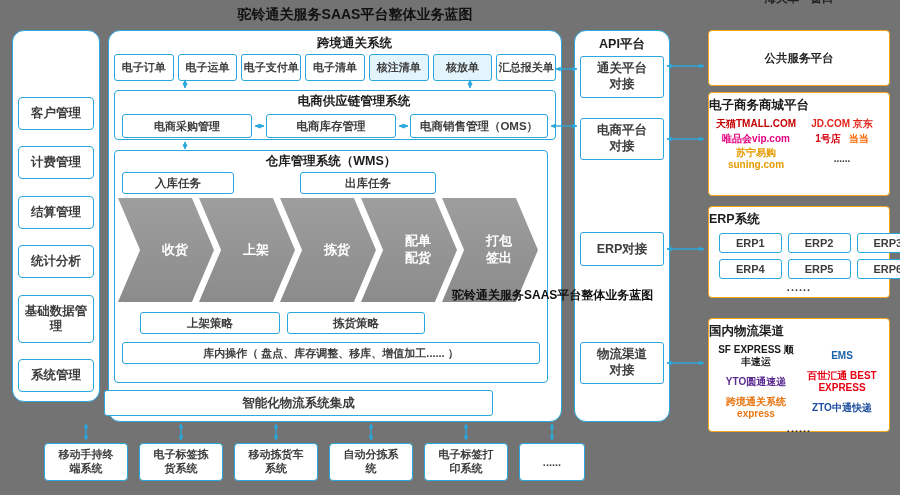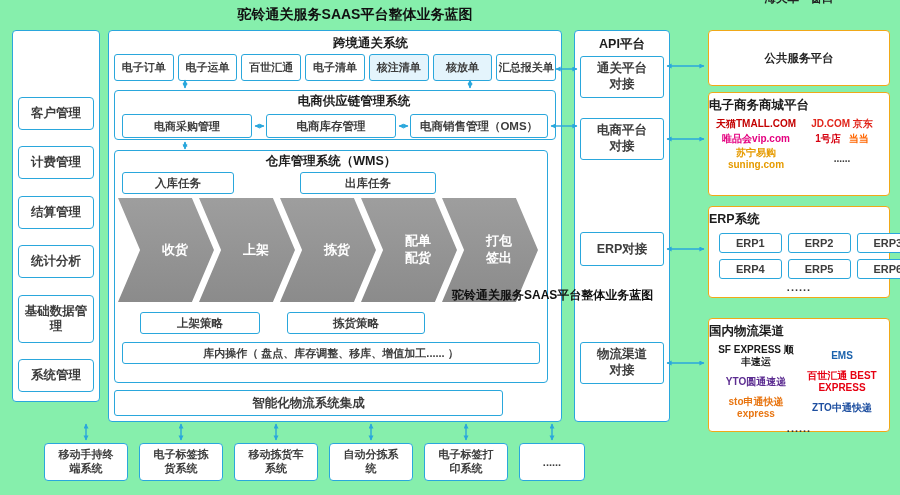--- a/index.html
+++ b/index.html
@@ -1,22 +1,22 @@
 <!DOCTYPE html>
 <html><head>
 <meta charset="utf-8">
 <style>
   html,body{margin:0;padding:0;background:#fff;}
-  .stage{position:relative;width:900px;height:495px;background:#86efac;overflow:hidden;
+  .stage{position:relative;width:900px;height:495px;background:#737373;overflow:hidden;
          font-family:"Liberation Sans","DejaVu Sans",sans-serif;color:#3d3d3d;}
   .title{position:absolute;left:0;top:6px;width:710px;text-align:center;
          font-size:14px;font-weight:700;color:#111;}
   .watermark{position:absolute;left:452px;top:287px;font-size:12px;font-weight:700;
          color:#111;white-space:nowrap;z-index:6;}
-  .cframe{position:absolute;border:1px solid #2AA7DC;border-radius:4px;background:#fff;box-sizing:border-box;}
+  .cframe{position:absolute;border:1px solid #2AA7DC;border-radius:12px;background:#fff;box-sizing:border-box;}
   .cbox{position:absolute;border:1px solid #2AA7DC;border-radius:3px;background:#fff;
         display:flex;align-items:center;justify-content:center;text-align:center;
         font-weight:700;color:#3d3d3d;box-sizing:border-box;}
   .sect-title{position:absolute;text-align:center;font-weight:700;font-size:12.5px;color:#1c1c1c;}
   
   .sidebar{left:12px;top:30px;width:88px;height:372px;display:flex;flex-direction:column;
            justify-content:space-between;padding:66px 5px 9px;box-sizing:border-box;}
   .side-item{border:1px solid #2AA7DC;border-radius:4px;font-size:12.5px;font-weight:700;
              display:flex;align-items:center;justify-content:center;text-align:center;
              padding:8px 3px;line-height:1.2;}
@@ -70,26 +70,26 @@
   <div class="cframe sidebar">
     <div class="side-item">客户管理</div>
     <div class="side-item">计费管理</div>
     <div class="side-item">结算管理</div>
     <div class="side-item">统计分析</div>
     <div class="side-item">基础数据管理</div>
     <div class="side-item">系统管理</div>
   </div>
 
   <div class="cframe" style="left:108px;top:30px;width:454px;height:392px;"></div>
-  <div class="sect-title" style="left:124px;top:35px;width:493px;">跨境通关系统</div>
+  <div class="sect-title" style="left:108px;top:35px;width:493px;">跨境通关系统</div>
 
   <div class="crow">
     <div class="ci">电子订单</div>
     <div class="ci">电子运单</div>
-    <div class="ci">百世汇通</div>
+    <div class="ci">电子支付单</div>
     <div class="ci">电子清单</div>
     <div class="ci tint">核注清单</div>
     <div class="ci tint">核放单</div>
     <div class="ci">汇总报关单</div>
   </div>
 
   <div class="cframe" style="left:114px;top:90px;width:442px;height:50px;border-radius:4px;"></div>
   <div class="sect-title" style="left:114px;top:93px;width:480px;">电商供应链管理系统</div>
   <div class="cbox" style="left:122px;top:114px;width:130px;height:24px;font-size:11px;">电商采购管理</div>
   <div class="cbox" style="left:266px;top:114px;width:130px;height:24px;font-size:11.5px;">电商库存管理</div>
@@ -109,25 +109,25 @@
   <div class="chev" style="left:280px;">
       <span>拣货</span>
     </div>
   <div class="chev" style="left:361px;">
       <span>配单配货</span>
     </div>
   <div class="chev" style="left:442px;">
       <span>打包签出</span>
     </div>
 
-  <div class="cbox" style="left:140px;top:312px;width:120px;height:22px;font-size:11.5px;">上架策略</div>
+  <div class="cbox" style="left:140px;top:312px;width:140px;height:22px;font-size:11.5px;">上架策略</div>
   <div class="cbox" style="left:287px;top:312px;width:138px;height:22px;font-size:11.5px;">拣货策略</div>
   <div class="cbox" style="left:122px;top:342px;width:418px;height:22px;font-size:11px;">库内操作（ 盘点、库存调整、移库、增值加工...... ）</div>
 
-  <div class="cbox" style="left:114px;top:390px;width:389px;height:26px;font-size:12.5px;">智能化物流系统集成</div>
+  <div class="cbox" style="left:104px;top:390px;width:389px;height:26px;font-size:12.5px;">智能化物流系统集成</div>
 
   <div class="watermark">驼铃通关服务SAAS平台整体业务蓝图</div>
 
   <div class="cframe" style="left:574px;top:30px;width:96px;height:392px;"></div>
   <div class="sect-title" style="left:574px;top:36px;width:96px;">API平台</div>
   <div class="api-item" style="top:56px;height:42px;">
       <span class="w2">通关平台对接</span>
     </div>
   <div class="api-item" style="top:118px;height:42px;">
       <span class="w2">电商平台对接</span>
@@ -175,21 +175,21 @@
     <div class="erp-more">......</div>
   </div>
 
   <div class="ypanel" style="top:318px;height:114px;">
     <div class="ptitle">国内物流渠道</div>
     <div class="bgrid">
       <span class="brand" style="color: rgb(26, 26, 26);">SF EXPRESS 顺丰速运</span>
       <span class="brand" style="color: rgb(27, 98, 172);">EMS</span>
       <span class="brand" style="color: rgb(92, 45, 145);">YTO圆通速递</span>
       <span class="brand" style="color: rgb(230, 0, 18);">百世汇通 BEST EXPRESS</span>
-      <span class="brand" style="color: rgb(232, 117, 17);">sto申通快递 express</span>
+      <span class="brand" style="color: rgb(232, 117, 17);">跨境通关系统 express</span>
       <span class="brand" style="color: rgb(30, 79, 160);">ZTO中通快递</span>
       <span class="more">......</span>
     </div>
   </div>
 
   <div class="bbox" style="left:44px;width:84px;">
       <span class="w">移动手持终端系统</span>
     </div>
   <div class="bbox" style="left:139px;width:84px;">
       <span class="w">电子标签拣货系统</span>

